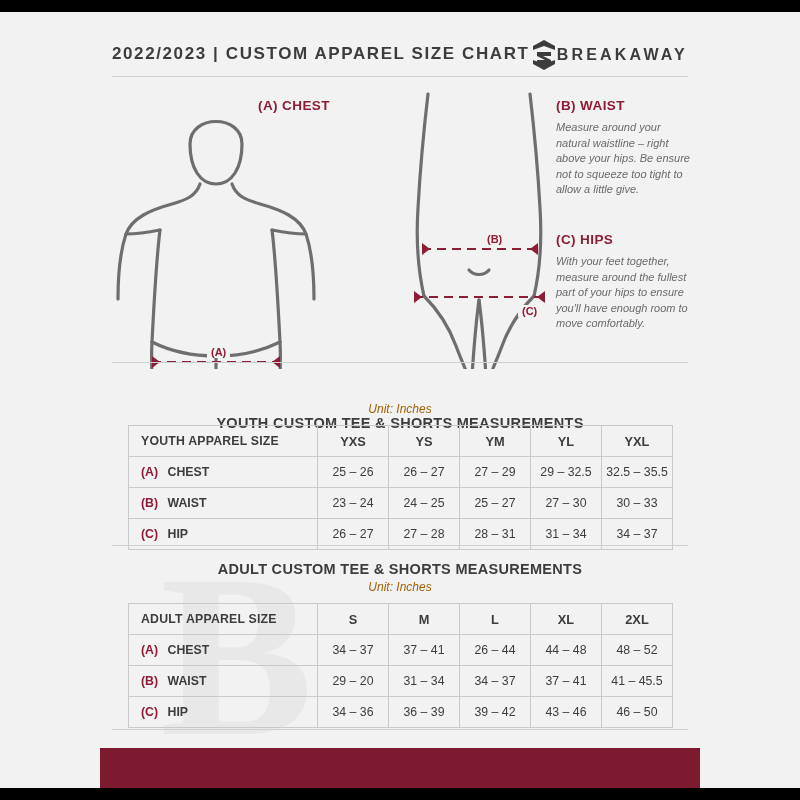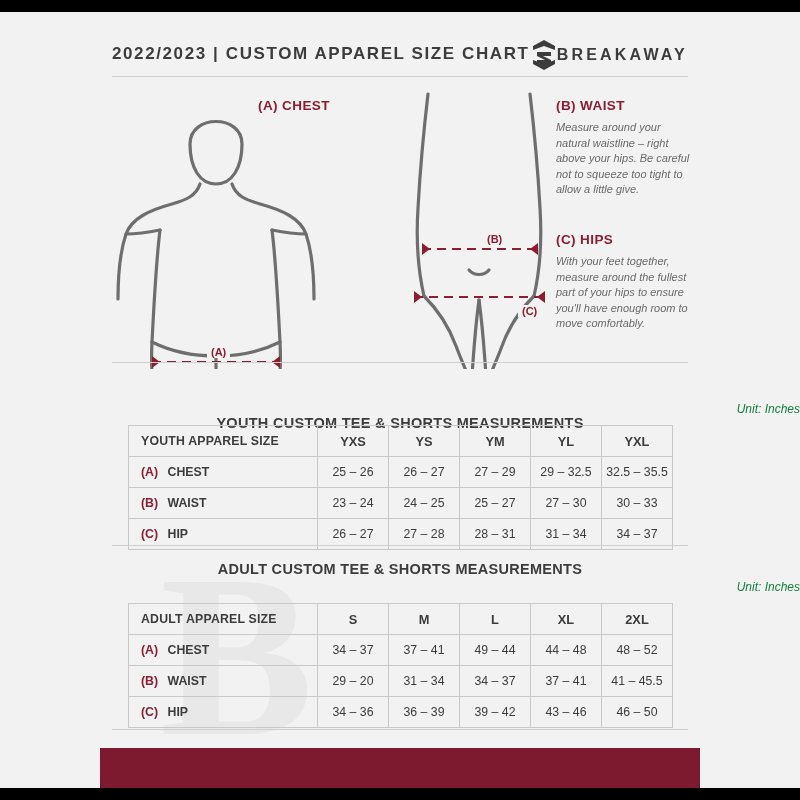--- a/index.html
+++ b/index.html
@@ -118,24 +118,24 @@
     width: 800px;
     text-align: center;
     font-size: 14.5px;
     font-weight: bold;
     color: #3c3c3c;
     letter-spacing: 0.3px;
   }
   .sec-unit {
     position: absolute;
     width: 800px;
-    text-align: right;
+    text-align: center;
     font-size: 12px;
     font-style: italic;
-    color: #15803d;
+    color: #a16207;
   }
   
   table.sz {
     position: absolute;
     left: 128px;
     width: 545px;
     border-collapse: collapse;
     table-layout: fixed;
     padding-left: 32px;
   }
@@ -240,21 +240,21 @@
 
       <div style="position:absolute;left:207px;top:262px;font-size:11px;font-weight:bold;color:#8c1d35;background:#f2f2f2;padding:0 4px;">(A)</div>
       <div style="position:absolute;left:483px;top:149px;font-size:11px;font-weight:bold;color:#8c1d35;background:#f2f2f2;padding:0 4px;">(B)</div>
       <div style="position:absolute;left:518px;top:221px;font-size:11px;font-weight:bold;color:#8c1d35;background:#f2f2f2;padding:0 4px;">(C)</div>
 
       <div class="callout c-chest">
         <div class="title">(A) CHEST</div>
       </div>
       <div class="callout c-waist">
         <div class="title">(B) WAIST</div>
-        <div class="body">Measure around your natural waistline – right above your hips. Be careful not to squeeze too tight to allow a little give.</div>
+        <div class="body">Measure around your natural waistline – right above your hips. Be ensure not to squeeze too tight to allow a little give.</div>
       </div>
       <div class="callout c-hips">
         <div class="title">(C) HIPS</div>
         <div class="body">With your feet together, measure around the fullest part of your hips to ensure you'll have enough room to move comfortably.</div>
       </div>
     </div>
 
     <div class="hr" style="top:350px;"></div>
 
     <div class="sec-title" style="top:371px;margin-top:32px;">YOUTH CUSTOM TEE &amp; SHORTS MEASUREMENTS</div>
@@ -325,21 +325,21 @@
         </tr>
       </thead>
       <tbody>
         <tr>
           <td class="rowhead">
             <span class="lbl" style="margin-right: 6px;">(A)</span>
             <span>CHEST</span>
           </td>
           <td>34 – 37</td>
           <td>37 – 41</td>
-          <td>49 – 44</td>
+          <td>26 – 44</td>
           <td>44 – 48</td>
           <td>48 – 52</td>
         </tr>
         <tr>
           <td class="rowhead">
             <span class="lbl" style="margin-right: 6px;">(B)</span>
             <span>WAIST</span>
           </td>
           <td>29 – 20</td>
           <td>31 – 34</td>

